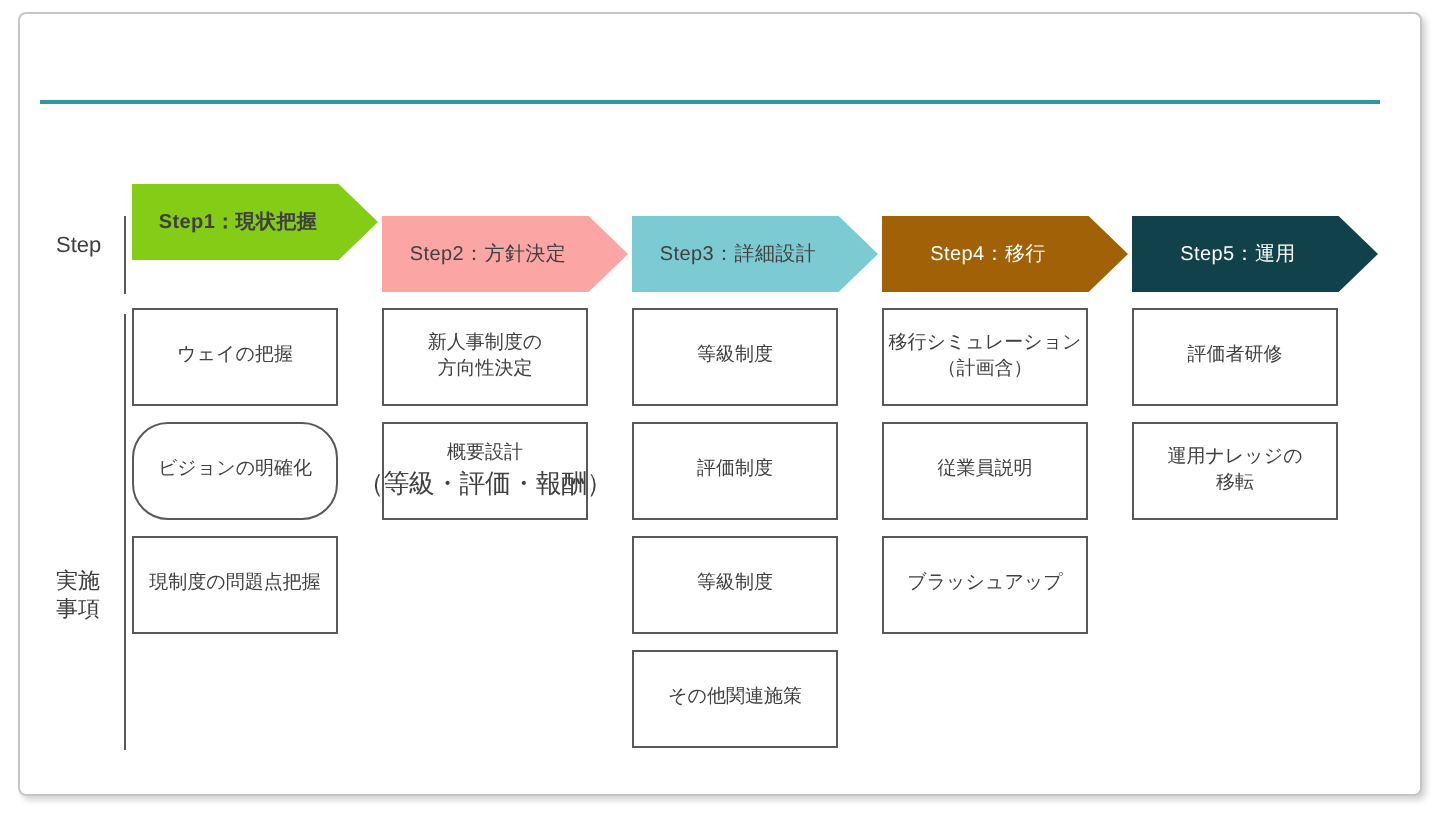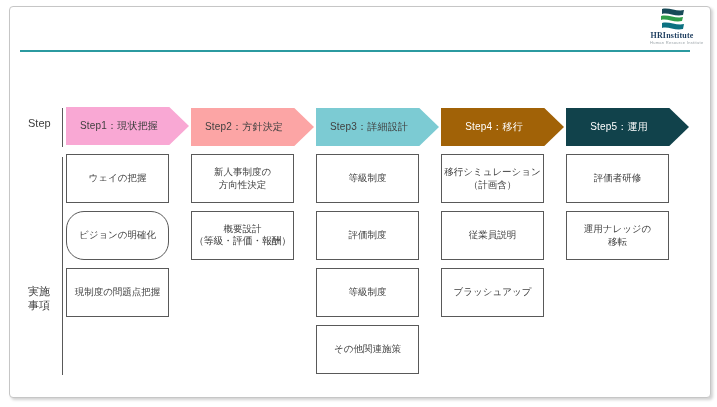--- a/index.html
+++ b/index.html
@@ -17,48 +17,39 @@
   .side-label{position:absolute;left:28px;font-size:11px;color:#3d3d3d;line-height:1.25;white-space:pre-line;}
   .vline{position:absolute;left:62px;width:1px;background:#595959;}
   .arrow{position:absolute;width:123px;height:38px;box-sizing:border-box;
          clip-path:polygon(0 0,84% 0,100% 50%,84% 100%,0 100%);
          display:flex;align-items:center;justify-content:center;padding-right:17px;
          font-size:10px;letter-spacing:.2px;}
   .box{position:absolute;width:103px;height:49px;background:#fff;border:1px solid #595959;
        box-sizing:border-box;display:flex;flex-direction:column;align-items:center;justify-content:center;
        text-align:center;color:#404040;}
   .box-text{font-size:9.5px;line-height:1.3;white-space:pre-line;}
-  .box-sub{font-size:10px;line-height:1.25;white-space:nowrap;letter-spacing:-.3px;}
+  .box-sub{font-size:13px;line-height:1.25;white-space:nowrap;letter-spacing:-.3px;}
 </style>
 </head>
 <body>
 
 <div class="slide">
   <div class="frame"></div>
 
   <div class="rule" style="background: rgb(43, 154, 160);"></div>
 
-  <div class="logo">
-    <svg width="30" height="22" viewBox="0 0 30 22">
-      <path d="M5 1 C12 -1 20 4 27 2 L26 7 C18 9 11 4 5 6 Z" fill="#174a57"></path>
-      <path d="M4 8 C11 6 19 11 26 9 L25 13 C17 15 10 10 4 12 Z" fill="#2f9e4a"></path>
-      <path d="M5 15 C12 13 20 18 27 16 L26 21 C18 23 11 18 5 20 Z" fill="#0c7181"></path>
-    </svg>
-    <div class="logo-name">HRInstitute</div>
-    <div class="logo-tag">Human Resource Institute</div>
-  </div>
 
   <div class="side-label" style="top:117px;">Step</div>
   <div class="vline" style="top: 108px; height: 39px; background: rgb(89, 89, 89);"></div>
   <div class="vline" style="top: 157px; height: 218px; background: rgb(89, 89, 89);"></div>
   <div class="side-label" style="top:285px;">実施
 事項</div>
 
   <div id="diagram">
-      <div class="arrow" style="left: 66px; top: 107px; background: #f9a8d4; color: rgb(64, 64, 64);">
+      <div class="arrow" style="left: 66px; top: 92px; background: #84cc16; color: rgb(64, 64, 64); font-weight: bold;">
         <span>Step1：現状把握</span>
       </div>
       <div class="box" style="left: 66px; top: 154px; border-color: rgb(89, 89, 89);">
         <div class="box-text">ウェイの把握</div>
       </div>
       <div class="box" style="left: 66px; top: 211px; border-color: rgb(89, 89, 89); border-radius: 18px;">
         <div class="box-text">ビジョンの明確化</div>
       </div>
       <div class="box" style="left: 66px; top: 268px; border-color: rgb(89, 89, 89);">
         <div class="box-text">現制度の問題点把握</div>

